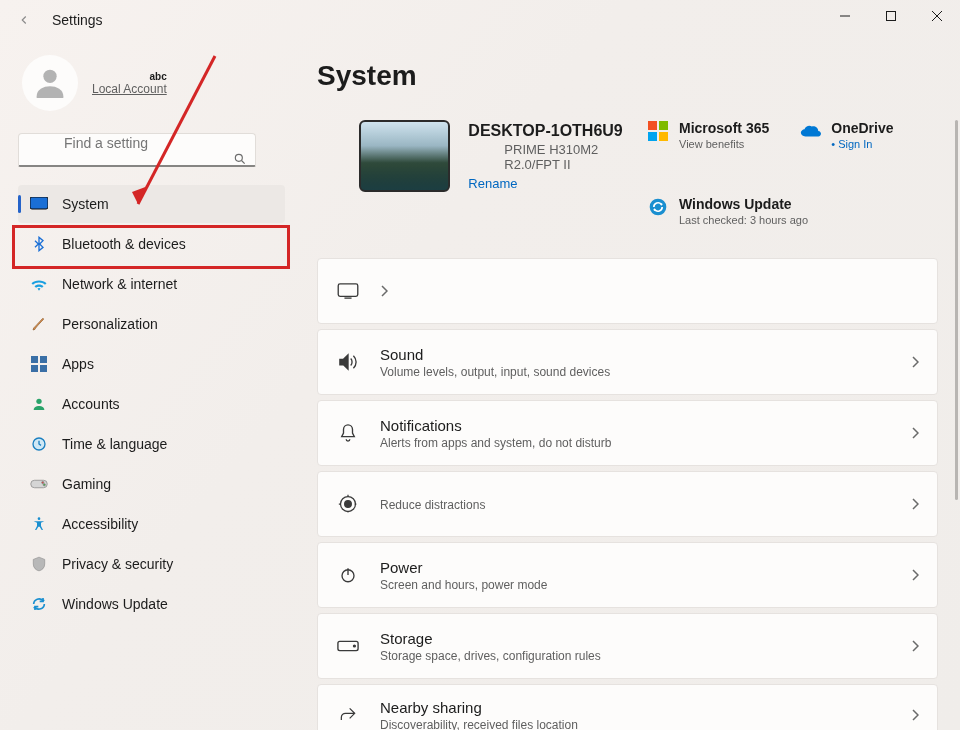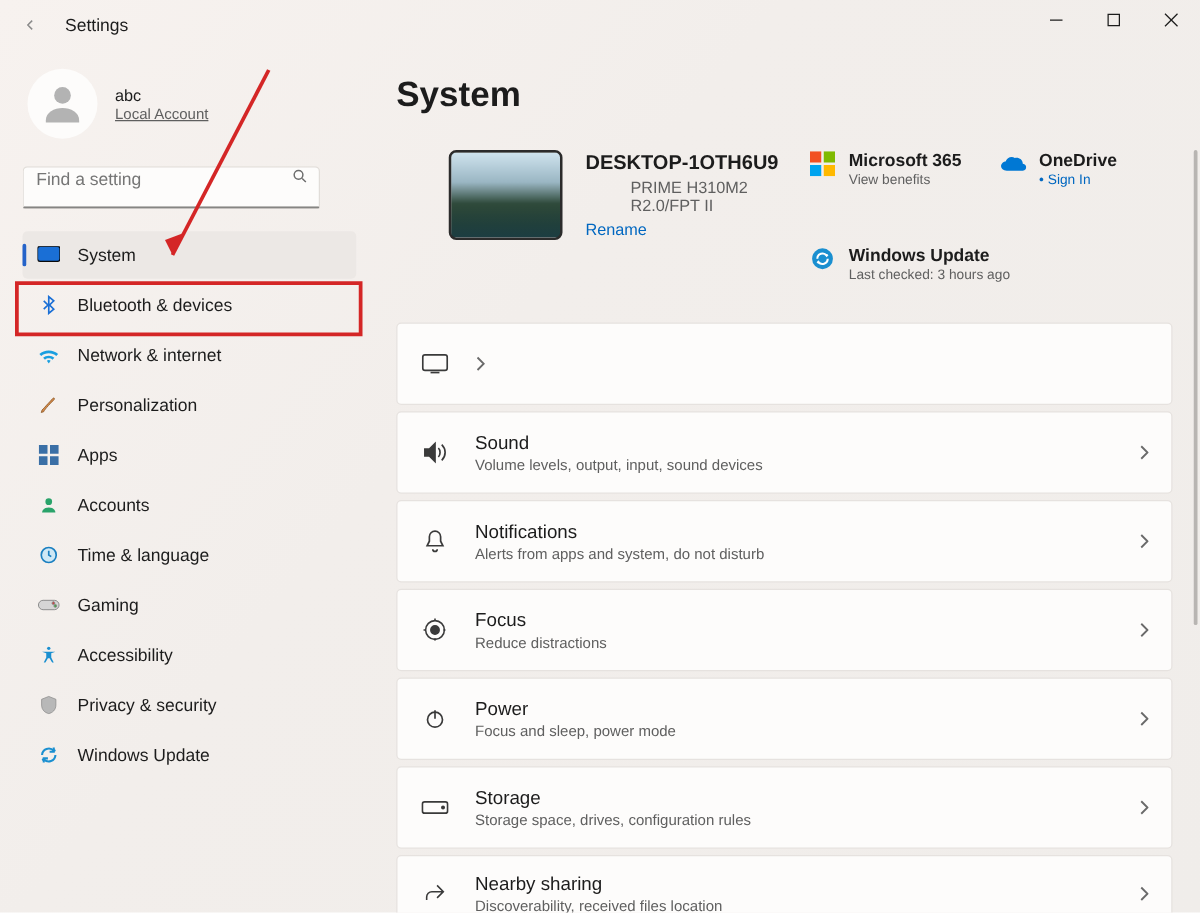--- a/index.html
+++ b/index.html
@@ -60,34 +60,35 @@
     flex:1;
     padding: 20px 22px 10px 22px;
     overflow: hidden;
   }
   
   .account { display:flex; align-items:center; gap:14px; margin-bottom: 22px; padding-left:4px; }
   .avatar {
     width:56px; height:56px; border-radius:50%; background:#fdfcfb; display:flex; align-items:center; justify-content:center;
     color:#b3b3b3;
   }
-  .account .name { font-weight:400; font-size:13px; }
+  .account .name { font-weight:700; font-size:10px;text-align:right; }
   .account .sub { font-size:12px; color:var(--muted);text-decoration:underline; }
   
   .search {
     position:relative;
     width: 238px;
     height: 34px;
     background:#fdfcfb;
     border:1px solid #e1ddd9;
     border-bottom:2px solid #868583;
     border-radius:4px 4px 2px 2px;
-    display:flex; align-items:flex-start;
+    display:flex; align-items:flex-end;
     padding:0 8px;
     margin-bottom:18px;
+    flex-direction:column;
   }
   .search input { flex:1; border:none; background:transparent; outline:none; font-size:14px; color:#6c6c6c; }
   .search .sicon { color:#6c6c6c; }
   
   .nav { display:flex; flex-direction:column; gap:2px; }
   .nav-item {
     height:38px; display:flex; align-items:center; gap:14px;
     padding:0 12px; border-radius:4px; position:relative; cursor:default;
   }
   .nav-item .icon { width:18px; height:18px; display:flex; align-items:center; justify-content:center; }
@@ -424,40 +425,39 @@
 
       <div class="card">
         <span class="cicon">
           <svg width="20" height="20" viewBox="0 0 24 24" fill="none" stroke="#3a3a3a" stroke-width="1.5">
               <circle cx="12" cy="12" r="9"></circle>
               <circle cx="12" cy="12" r="4" fill="#3a3a3a"></circle>
               <path d="M12 1v3M12 20v3M1 12h3M20 12h3" stroke-dasharray="2 2"></path>
             </svg>
         </span>
         <div class="ctext">
-          <div class="ctitle">Focus</div>
           <div class="csub">Reduce distractions</div>
         </div>
         <span class="chev">
             <svg width="8" height="12" viewBox="0 0 8 12" fill="none" stroke="#6a6a6a" stroke-width="1.5">
               <path d="M2 1l5 5-5 5"></path>
             </svg>
           </span>
       </div>
 
       <div class="card">
         <span class="cicon">
           <svg width="18" height="18" viewBox="0 0 24 24" fill="none" stroke="#3a3a3a" stroke-width="1.8">
               <circle cx="12" cy="13" r="8"></circle>
               <line x1="12" y1="3" x2="12" y2="12"></line>
             </svg>
         </span>
         <div class="ctext">
           <div class="ctitle">Power</div>
-          <div class="csub">Focus and sleep, power mode</div>
+          <div class="csub">Screen and hours, power mode</div>
         </div>
         <span class="chev">
             <svg width="8" height="12" viewBox="0 0 8 12" fill="none" stroke="#6a6a6a" stroke-width="1.5">
               <path d="M2 1l5 5-5 5"></path>
             </svg>
           </span>
       </div>
 
       <div class="card">
         <span class="cicon">

